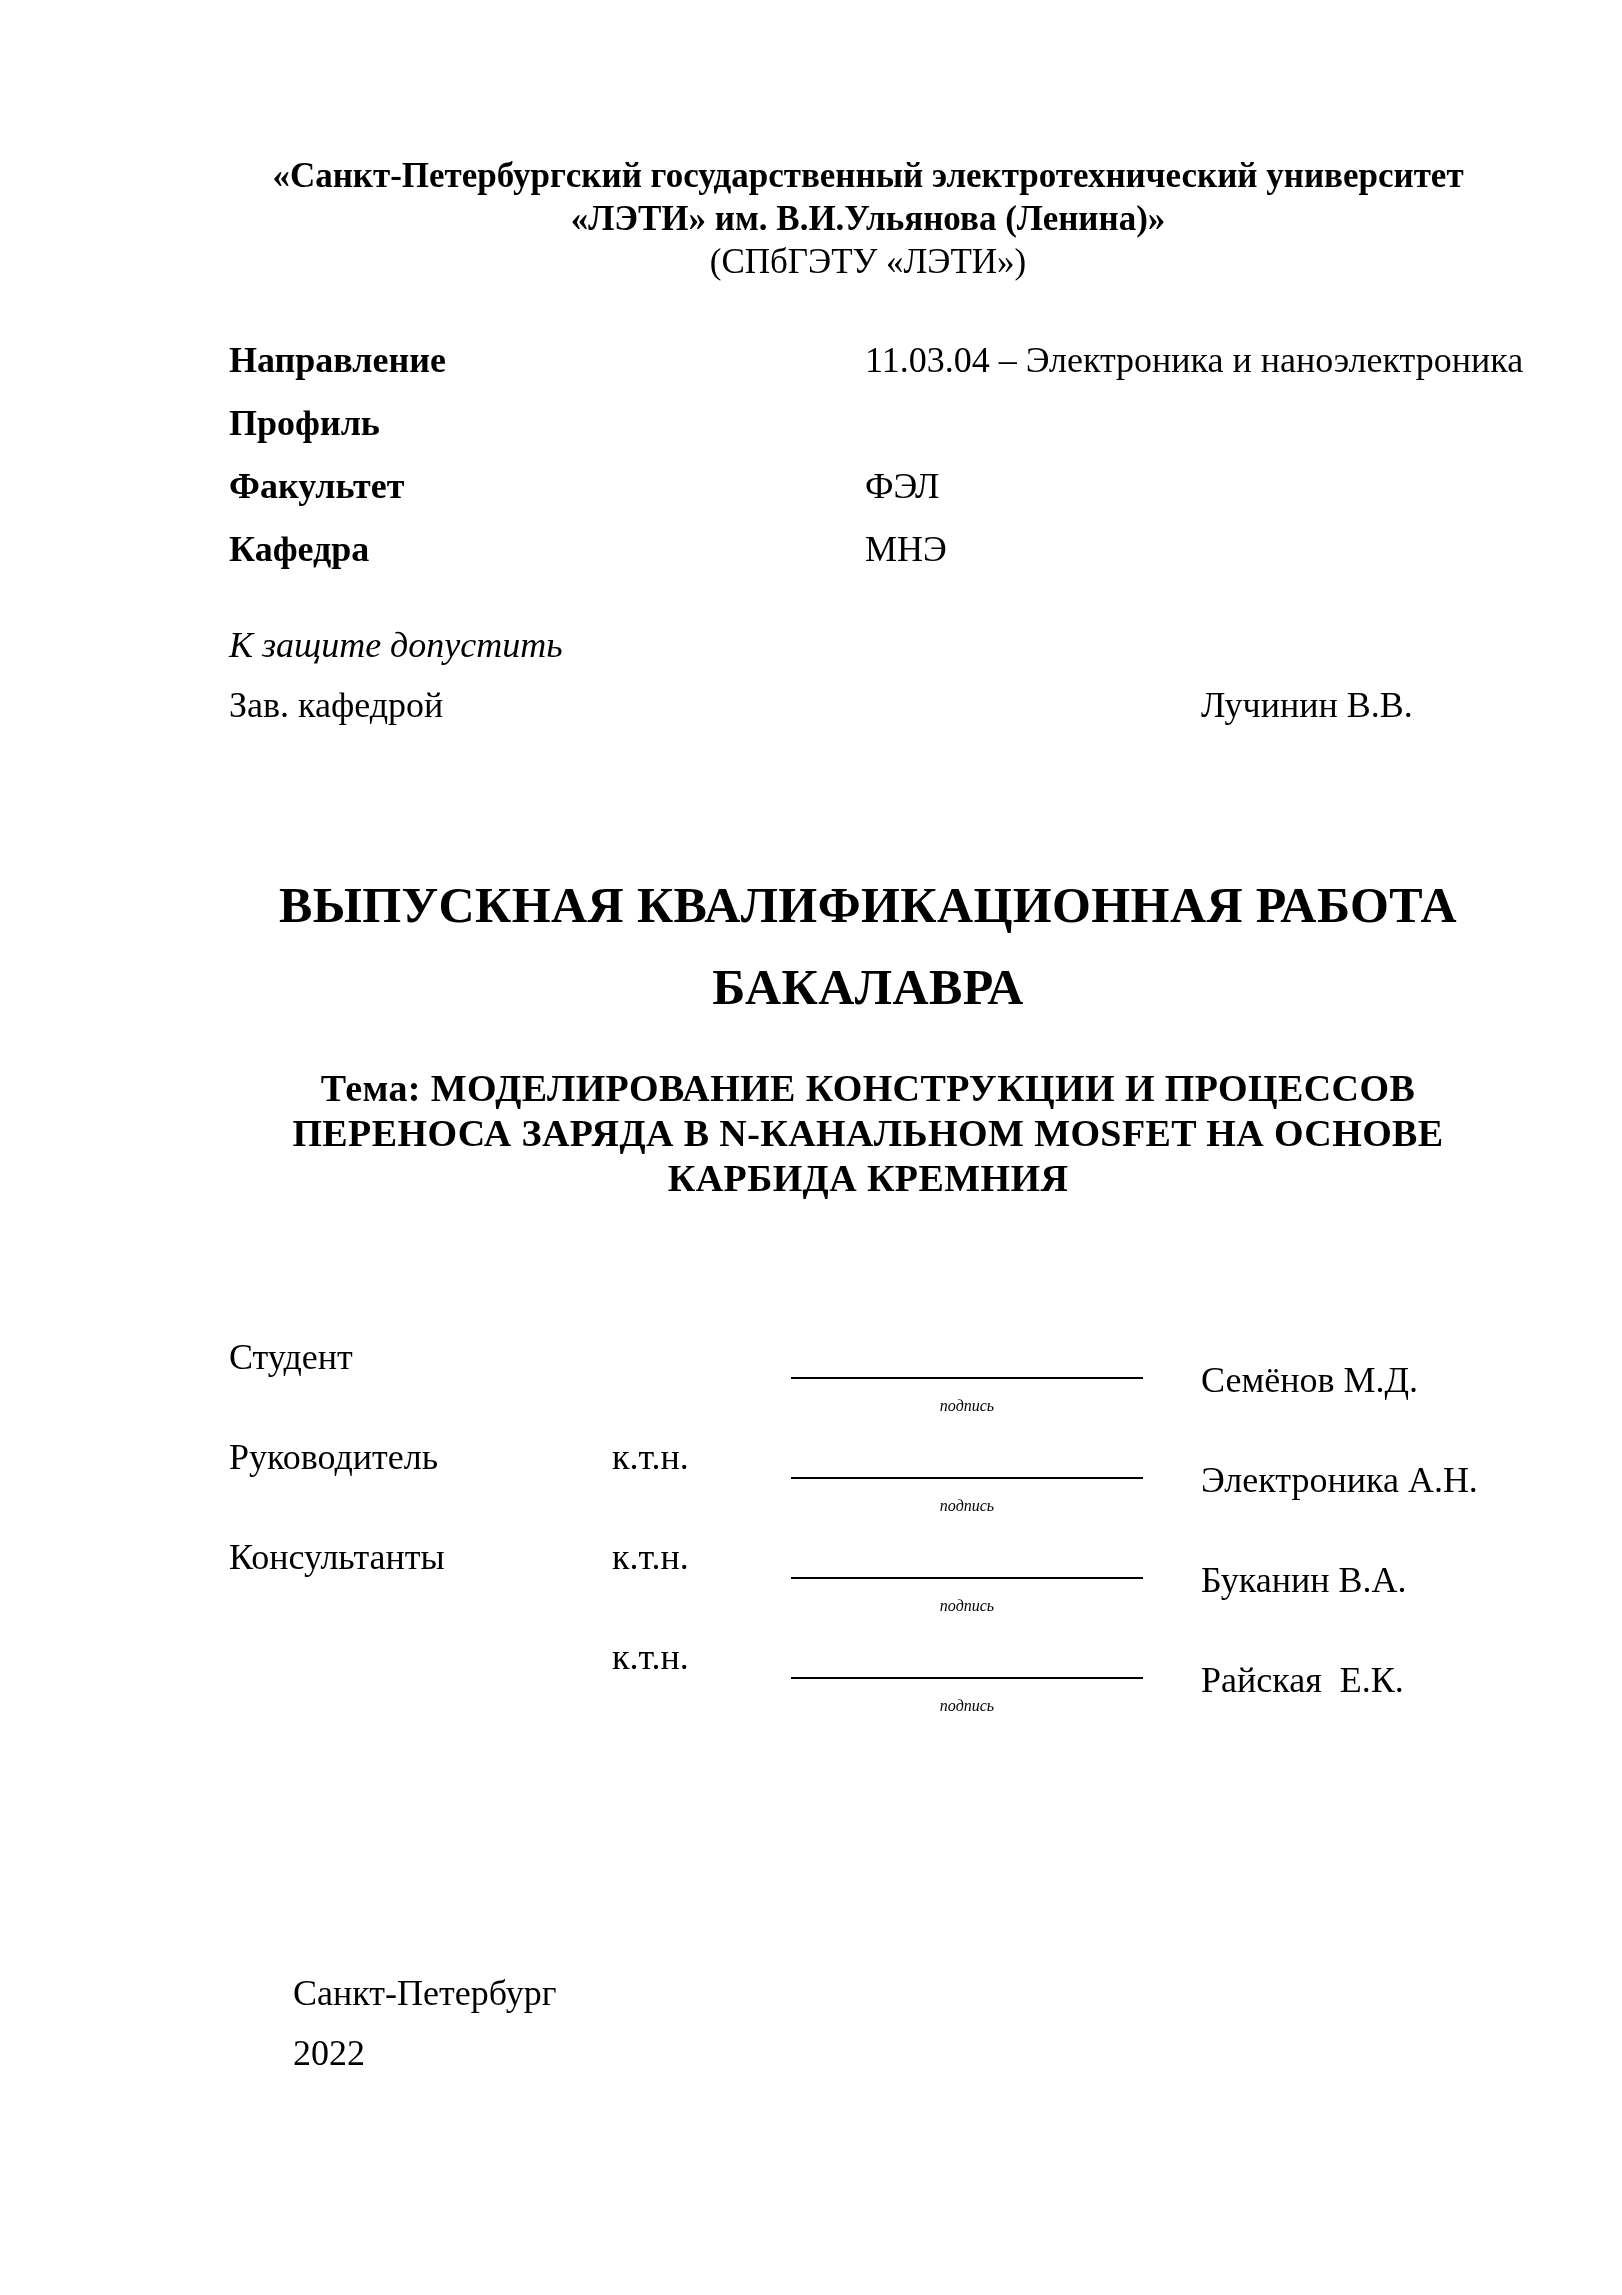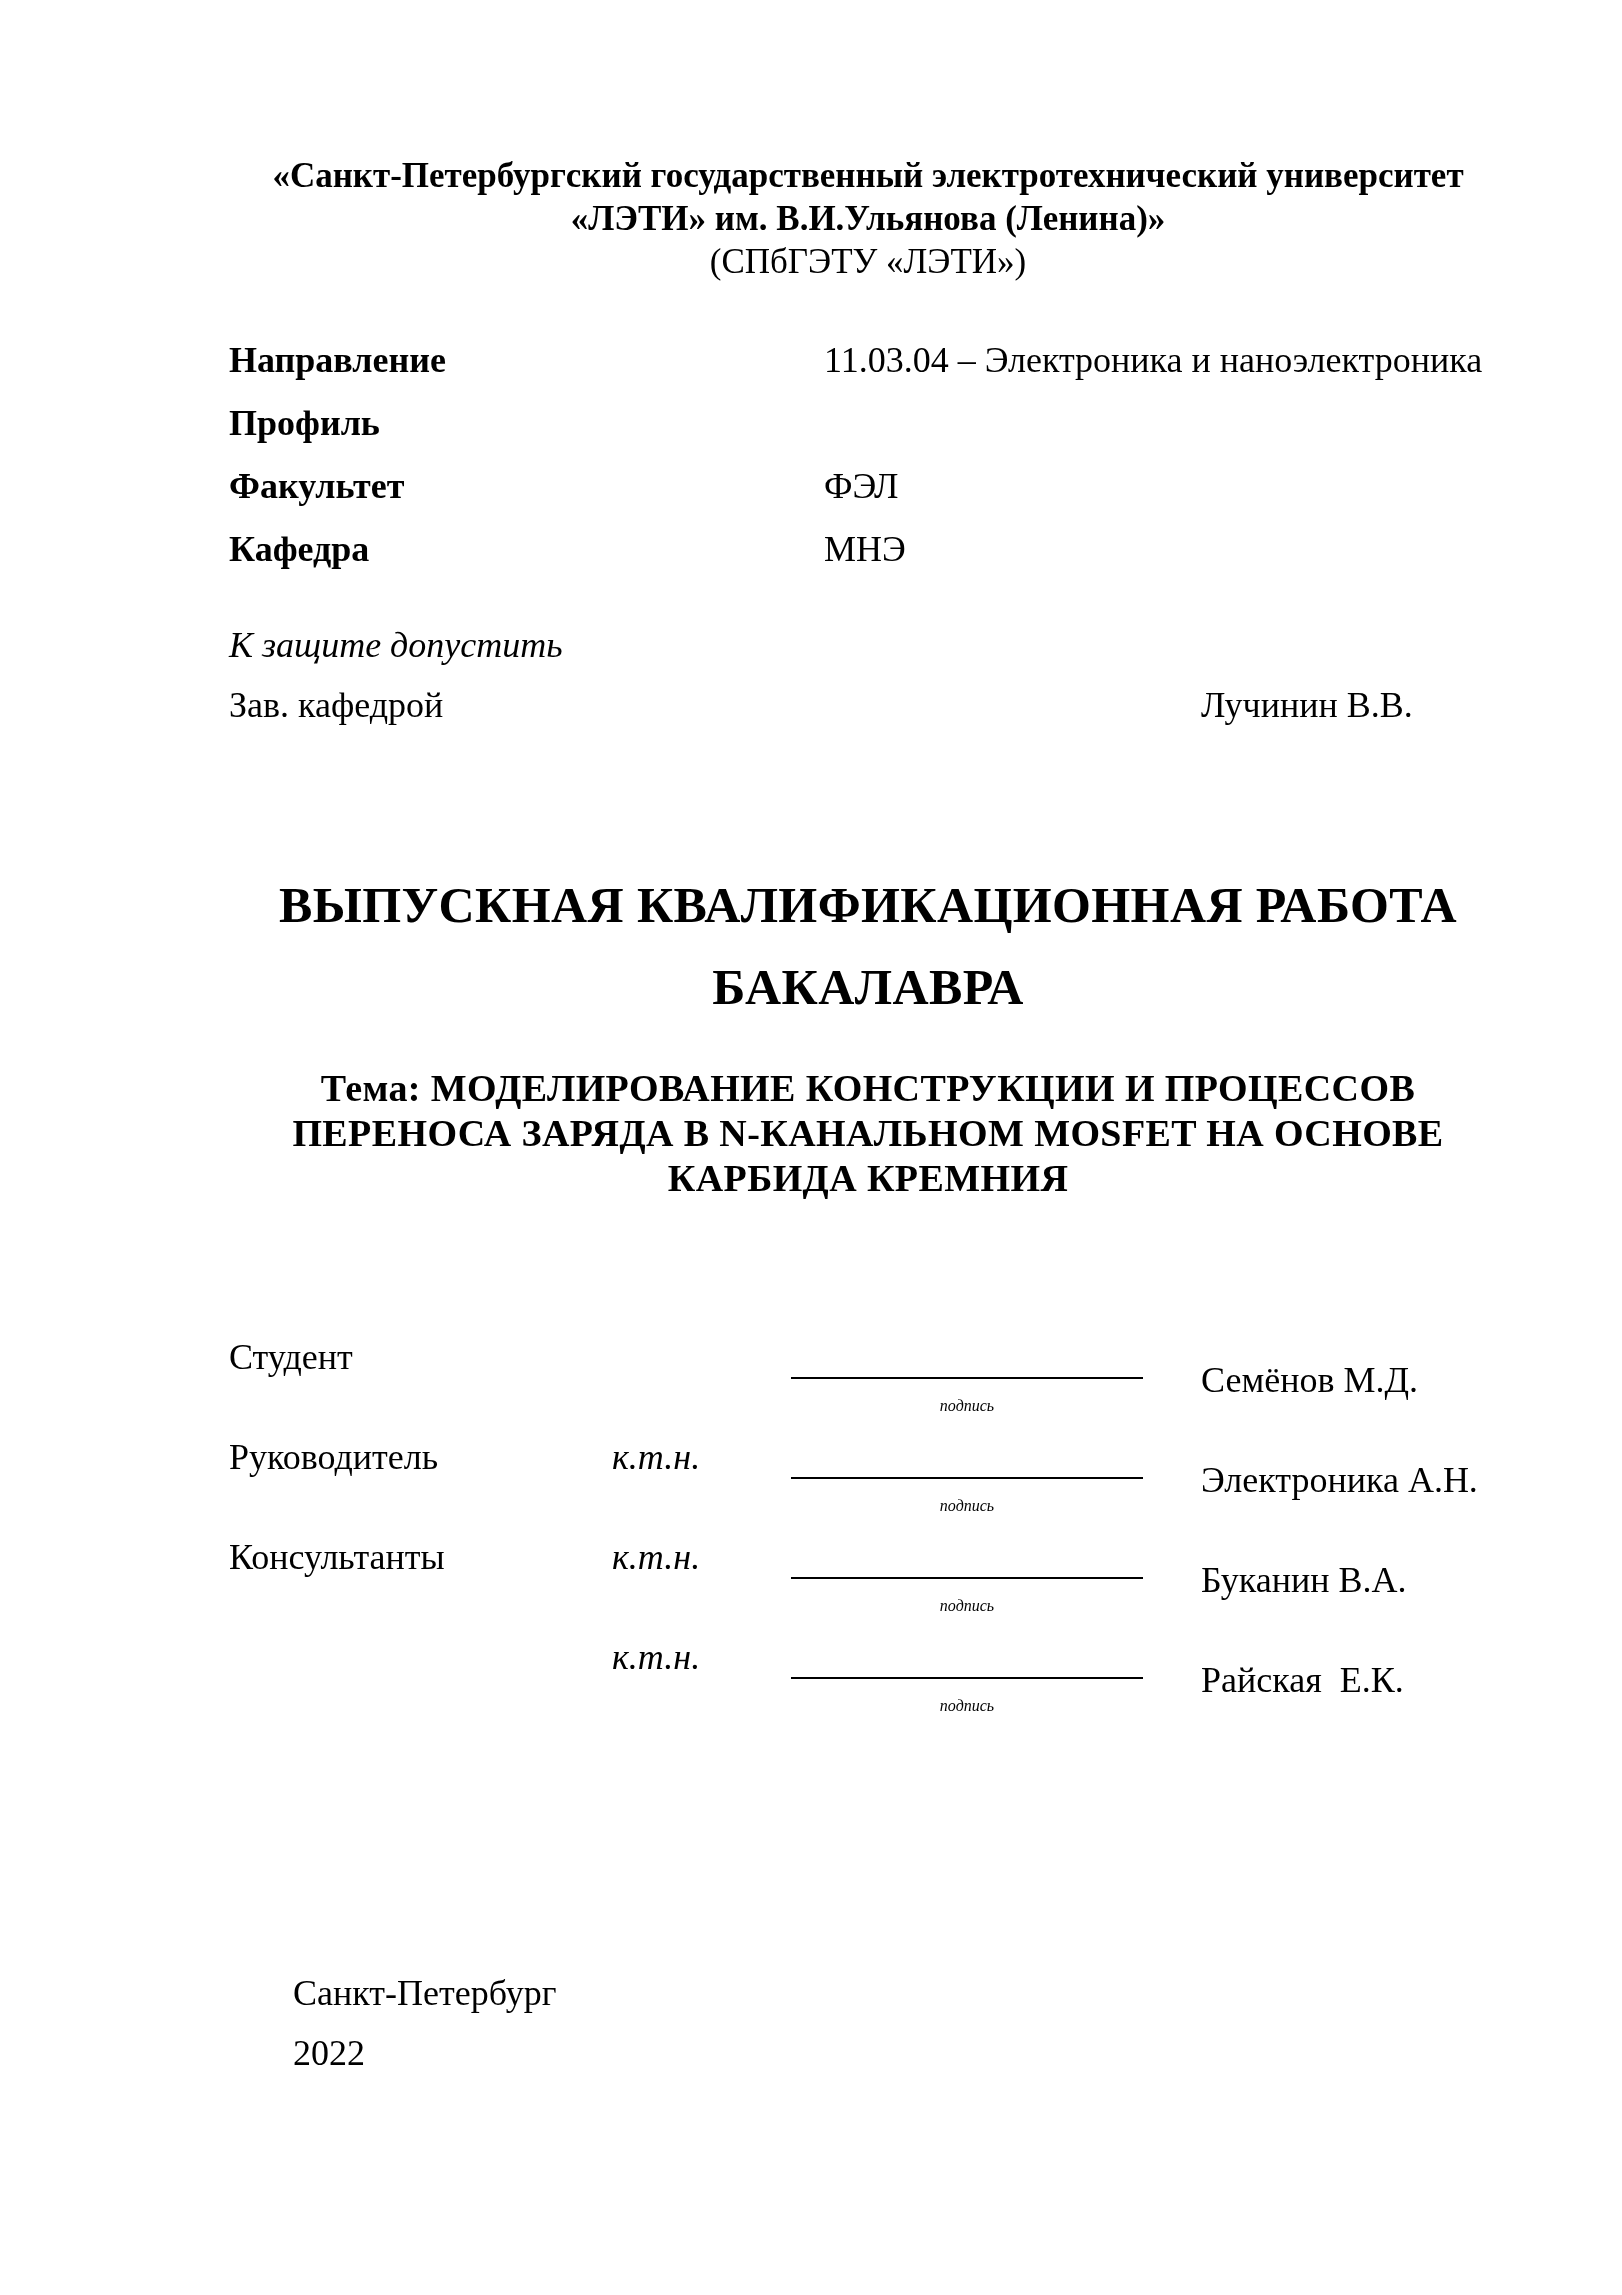--- a/index.html
+++ b/index.html
@@ -25,21 +25,21 @@
     text-align: center;
     font-weight: 700;
     font-size: 35px;
     line-height: 43px;
   }
   .doc-header div { white-space: nowrap; }
   .doc-header .line3 { font-weight: 400; }
 
   
   .fields { margin-top: 46px; }
-  .field-row { display: flex; align-items: flex-start; line-height: 63px; }
+  .field-row { display: flex; align-items: flex-start; line-height: 63px; gap: 41px; }
   .field-label { flex: 0 0 595px; font-weight: 700; }
   .field-value { max-width: 691px; }
   .field-value--nowrap { white-space: nowrap; max-width: none; }
 
   
   .admission { margin-top: 43px; }
   .admission-note { font-style: italic; line-height: 43px; }
   .admission-row { position: relative; line-height: 43px; margin-top: 17.3px; }
   .admission-name { position: absolute; left: 972px; top: 0; white-space: nowrap; }
 
@@ -62,21 +62,21 @@
     font-size: 38px;
     line-height: 45px;
     letter-spacing: 0.4px;
   }
   .theme div { white-space: nowrap; }
 
   
   .signatures { margin-top: 134px; }
   .sig-row { position: relative; height: 100px; }
   .sig-role   { position: absolute; left: 0;      top: 0; line-height: 44px; white-space: nowrap; }
-  .sig-degree { position: absolute; left: 383px;  top: 0; line-height: 44px; white-space: nowrap; font-style: italic; }
+  .sig-degree { position: absolute; left: 383px;  top: 0; line-height: 44px; white-space: nowrap; }
   .sig-line   { position: absolute; left: 562px;  top: 42px; width: 352px; height: 0; border-top: 2.4px solid #000000; }
   .sig-caption{ position: absolute; left: 562px;  top: 57px; width: 352px; text-align: center;
                 font-style: italic; font-size: 16px; line-height: 28px; }
   .sig-name   { position: absolute; left: 972px; top: 0; line-height: 44px; white-space: pre; margin-top: 23px; }
 
   
   .footer {
     margin-top: 228px;
     line-height: 60px;
     padding-left: 64px;

